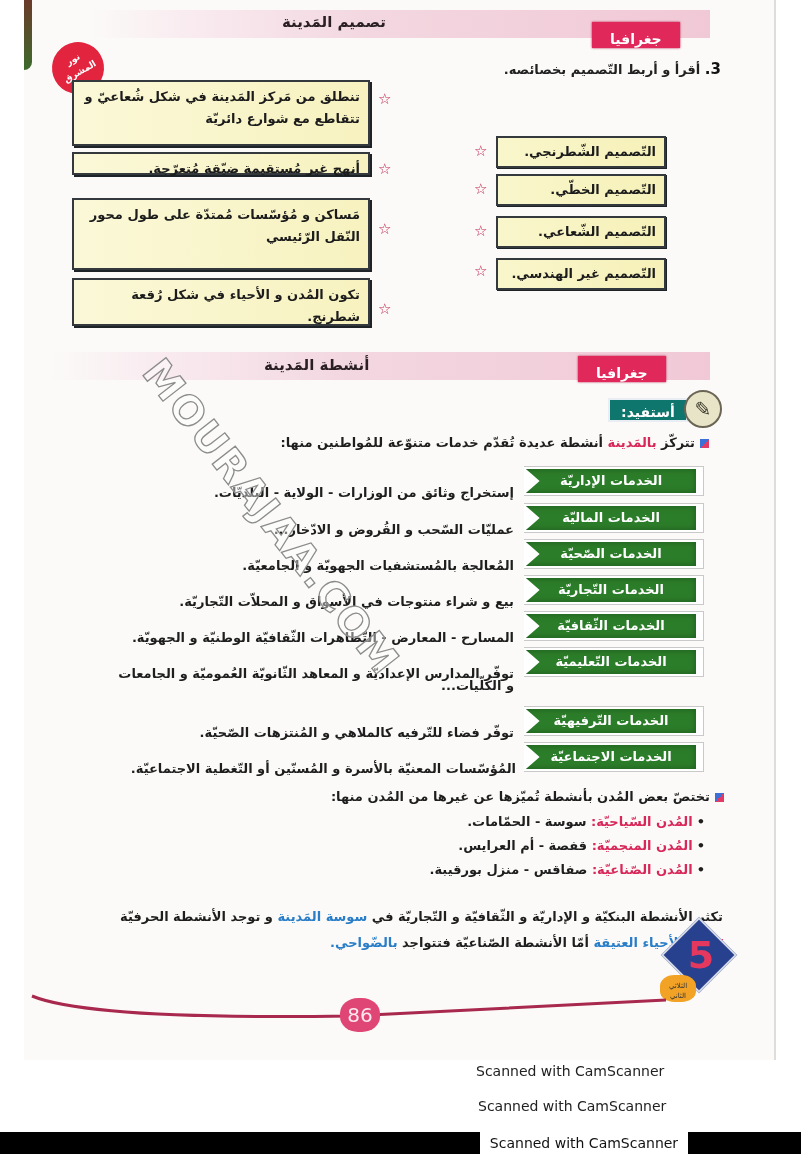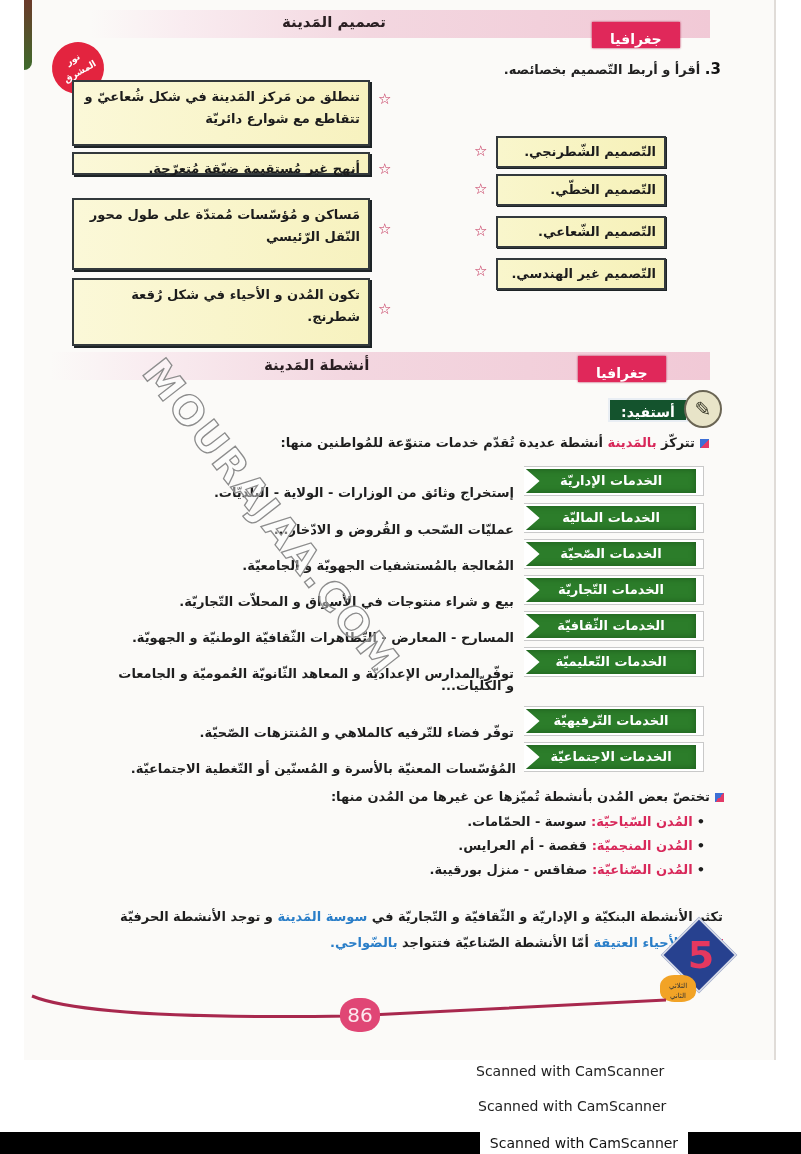--- a/index.html
+++ b/index.html
@@ -16,21 +16,21 @@
   .exercise-prompt { position: absolute; right: 80px; top: 60px; font-size: 13px; font-weight: bold; color: #222; direction: rtl; }
   .exercise-prompt .num { color: #111; font-size: 15px; }
 
   .desc-box { position: absolute; left: 72px; width: 298px; background: linear-gradient(90deg, #fbf8d8, #f7f2bf); border: 2px solid #33393c; box-shadow: 2px 2px 0 #1d2326; padding: 4px 8px; direction: rtl; font-size: 13px; font-weight: bold; color: #1c1c1c; line-height: 22px; }
   .star { position: absolute; color: #c0244f; font-size: 15px; line-height: 15px; }
 
   .type-box { position: absolute; left: 496px; width: 170px; height: 32px; background: linear-gradient(90deg, #f9f6cc, #f6f1b8); border: 2px solid #33393c; box-shadow: 1px 1px 0 #1d2326; direction: rtl; font-size: 13px; font-weight: bold; color: #1c1c1c; line-height: 28px; padding-right: 8px; }
 
   .watermark { position: absolute; left: 170px; top: 350px; font-size: 40px; font-weight: bold; color: rgba(255,255,255,0.4); -webkit-text-stroke: 1.3px #8c8c8c; transform: rotate(52deg); transform-origin: left top; letter-spacing: 2px; white-space: nowrap; font-family: "DejaVu Sans", sans-serif; }
 
-  .learn-label { position: absolute; left: 608px; top: 398px; width: 80px; height: 24px; background: #14532d; color: #fff; font-size: 14px; font-weight: bold; text-align: center; line-height: 24px; border: 2px solid #e9eef4; direction: rtl; }
+  .learn-label { position: absolute; left: 608px; top: 398px; width: 80px; height: 24px; background: #0f766e; color: #fff; font-size: 14px; font-weight: bold; text-align: center; line-height: 24px; border: 2px solid #e9eef4; direction: rtl; }
   .learn-icon { position: absolute; left: 684px; top: 390px; width: 38px; height: 38px; border-radius: 50%; background: #e8e4c8; border: 2px solid #6a6554; color: #3a3a2a; font-size: 20px; line-height: 34px; text-align: center; }
 
   .para { position: absolute; direction: rtl; font-size: 13px; font-weight: bold; color: #1e1e1e; line-height: 22px; }
   .bullet-sq { display: inline-block; width: 9px; height: 9px; background: linear-gradient(135deg, #3d6fd6 50%, #e23a67 50%); margin-left: 5px; vertical-align: middle; }
   .hl-red { color: #d8285a; }
   .hl-blue { color: #2a7ec8; }
 
   .service-row { position: absolute; left: 70px; width: 634px; height: 30px; }
   .service-tab { position: absolute; right: 0; top: 0; width: 180px; height: 30px; border: 1px solid #c9c9c9; border-left: none; background: #fff; }
   .service-ribbon { position: absolute; right: 8px; top: 3px; width: 170px; height: 24px; background: #2c7d2a; color: #fff; font-weight: bold; font-size: 13px; line-height: 24px; text-align: center; direction: rtl; clip-path: polygon(0 0, 100% 0, 100% 100%, 0 100%, 8% 50%); box-shadow: inset 0 0 6px #1d5a1c; }
@@ -75,21 +75,21 @@
 <div class="desc-box" style="top:152px; height:23px;">
   <span>أنهج غير مُستقيمة ضيّقة مُتعرّجة.</span>
 </div>
 <span class="star" style="left:378px; top:162px;">☆</span>
 
 <div class="desc-box" style="top:198px; height:72px;">
   <span>مَساكن و مُؤسّسات مُمتدّة على طول محور النّقل الرّئيسي</span>
 </div>
 <span class="star" style="left:378px; top:222px;">☆</span>
 
-<div class="desc-box" style="top:278px; height:68px;">
+<div class="desc-box" style="top:278px; height:48px;">
   <span>تكون المُدن و الأحياء في شكل رُقعة شطرنج.</span>
 </div>
 <span class="star" style="left:378px; top:302px;">☆</span>
 
 <div class="type-box" style="top:136px;">التّصميم الشّطرنجي.</div>
 <span class="star" style="left:474px; top:144px;">☆</span>
 <div class="type-box" style="top:174px;">التّصميم الخطّي.</div>
 <span class="star" style="left:474px; top:182px;">☆</span>
 <div class="type-box" style="top:216px;">التّصميم الشّعاعي.</div>
 <span class="star" style="left:474px; top:224px;">☆</span>

